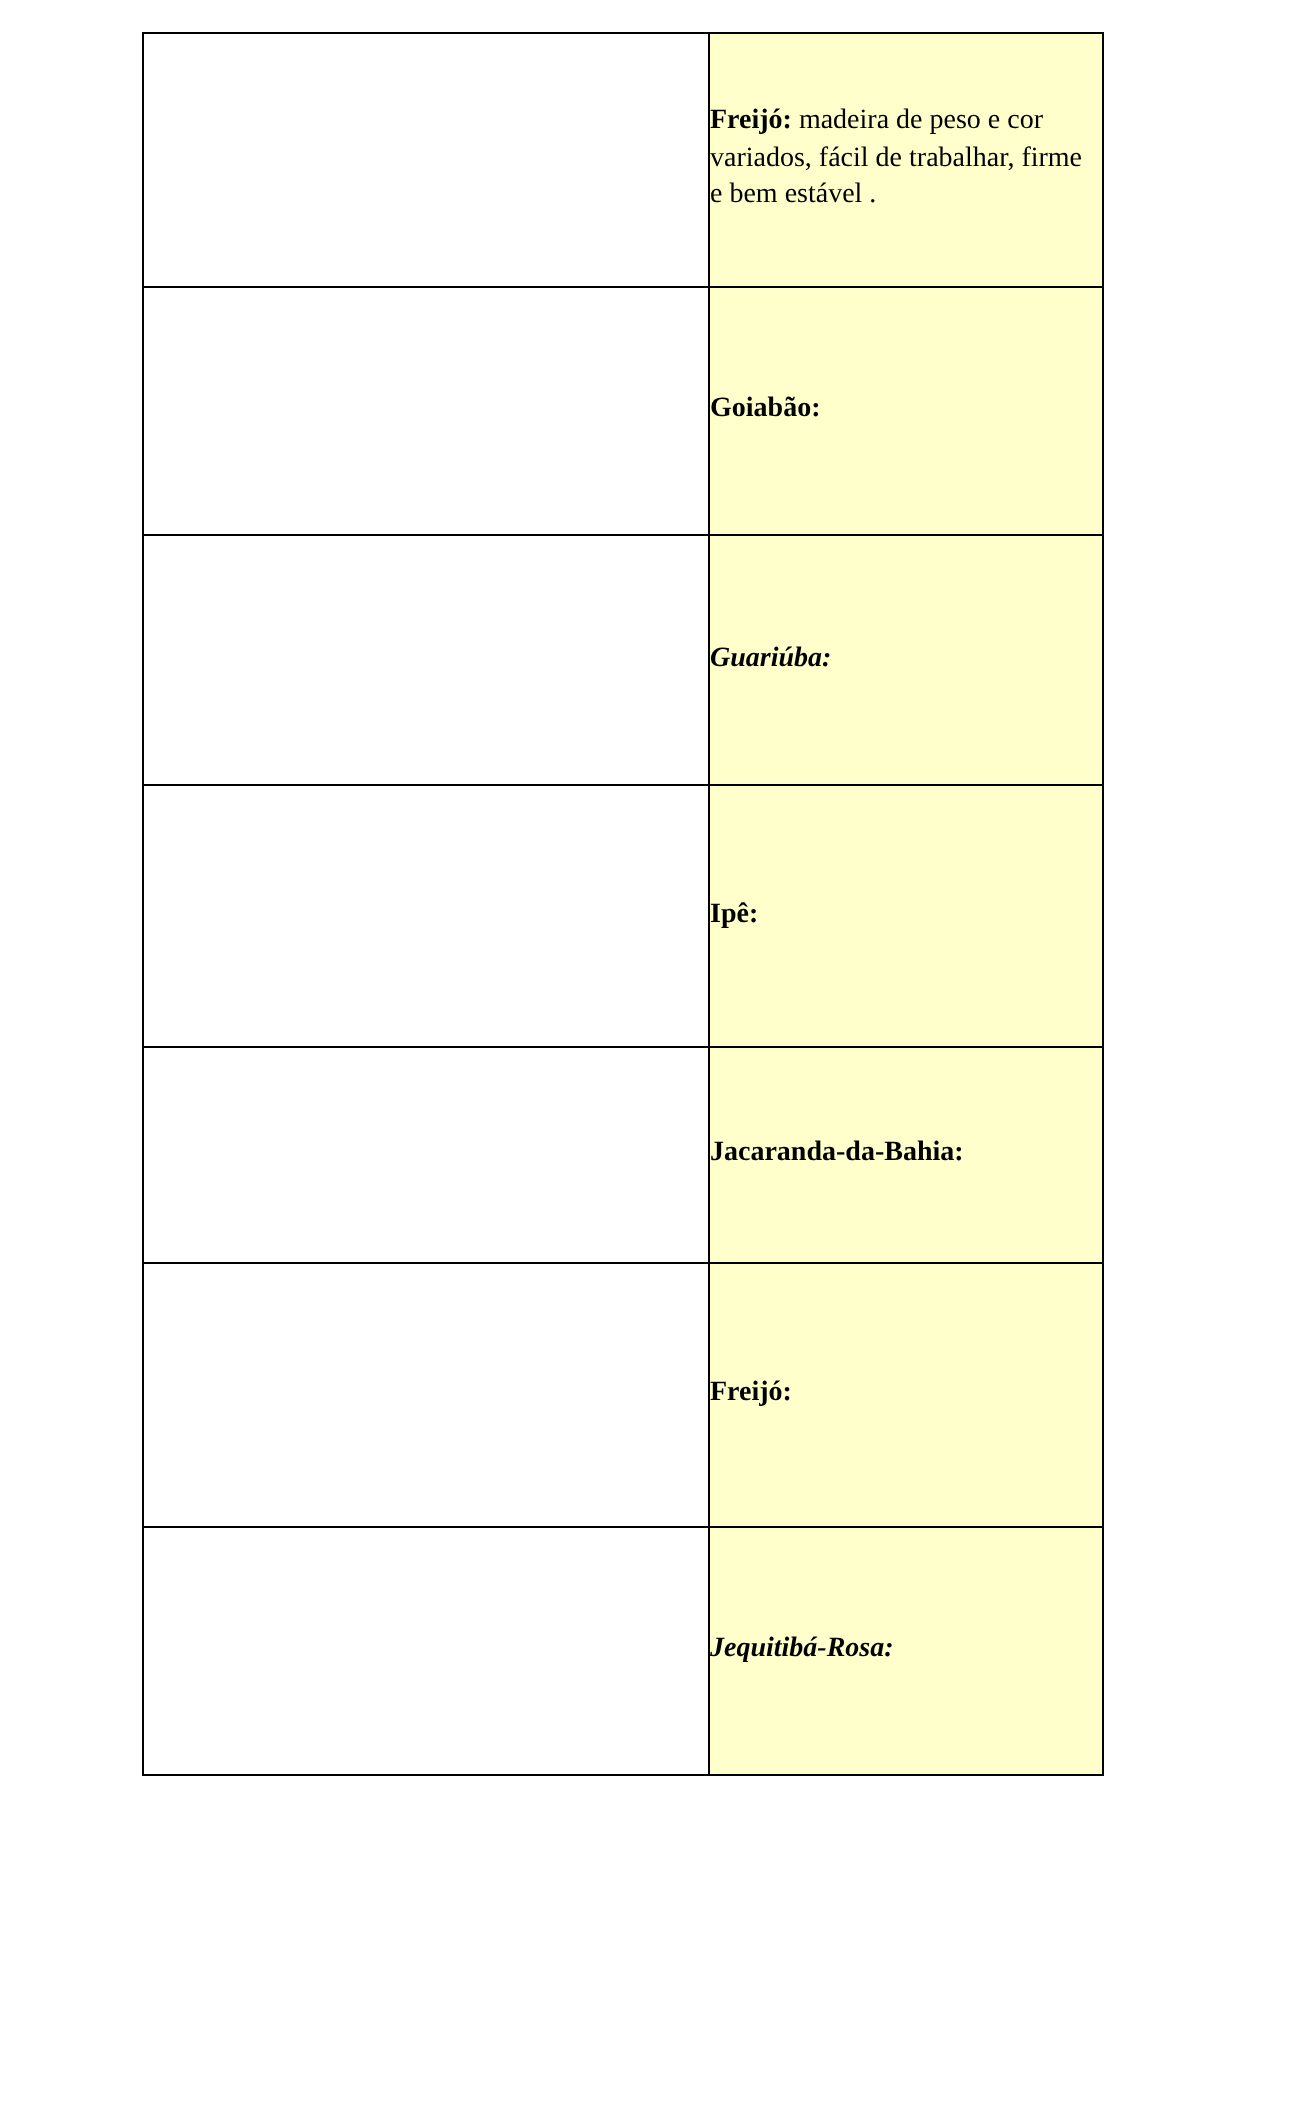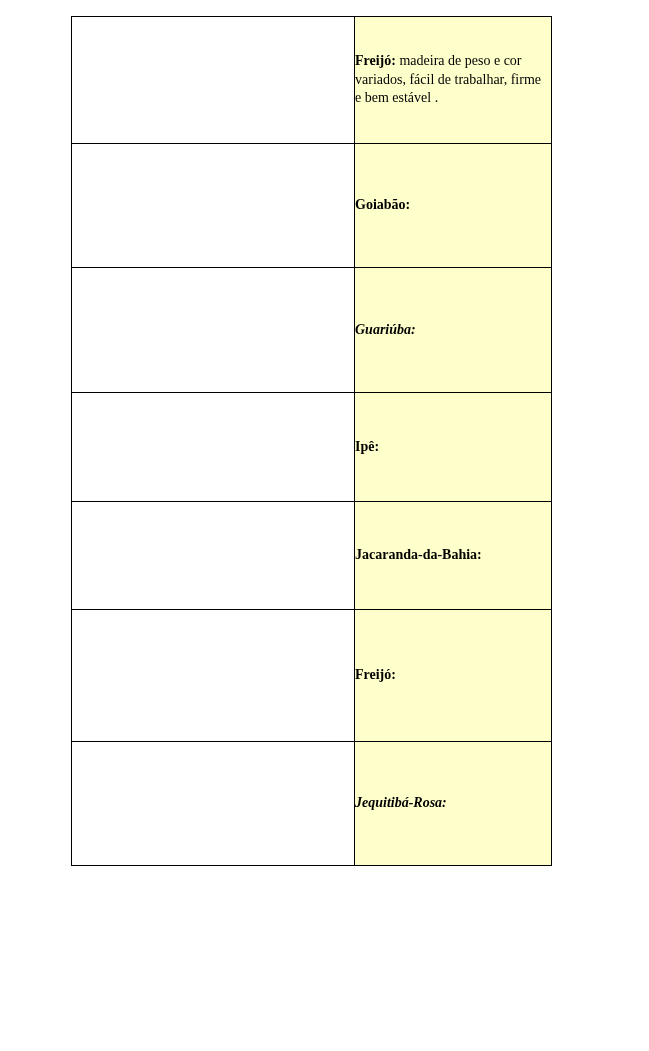--- a/index.html
+++ b/index.html
@@ -260,21 +260,21 @@
         </div>
       </td>
       <td class="desc-cell">
         <div class="desc-text">
           <span class="name">Guariúba:</span>
           <span class="body"></span>
         </div>
       </td>
     </tr>
 
-    <tr style="height:109px;">
+    <tr style="height:131px;">
       <td class="swatch-cell">
         <div class="swatch">
           <div class="half left" style="background-color: rgb(80, 41, 15); background-image: linear-gradient(170deg, rgb(80, 41, 15) 0%, rgb(58, 28, 8) 38%, rgb(80, 41, 15) 62%, rgb(58, 28, 8) 100%);">
             <div class="grain fibres"></div>
             <div class="grain mottle"></div>
             <div class="grain shade"></div>
           </div>
           <div class="half right" style="background-color: rgb(139, 81, 42); background-image: linear-gradient(170deg, rgb(139, 81, 42) 0%, rgb(110, 59, 27) 38%, rgb(139, 81, 42) 62%, rgb(110, 59, 27) 100%);">
             <div class="grain fibres"></div>
             <div class="grain mottle"></div>

